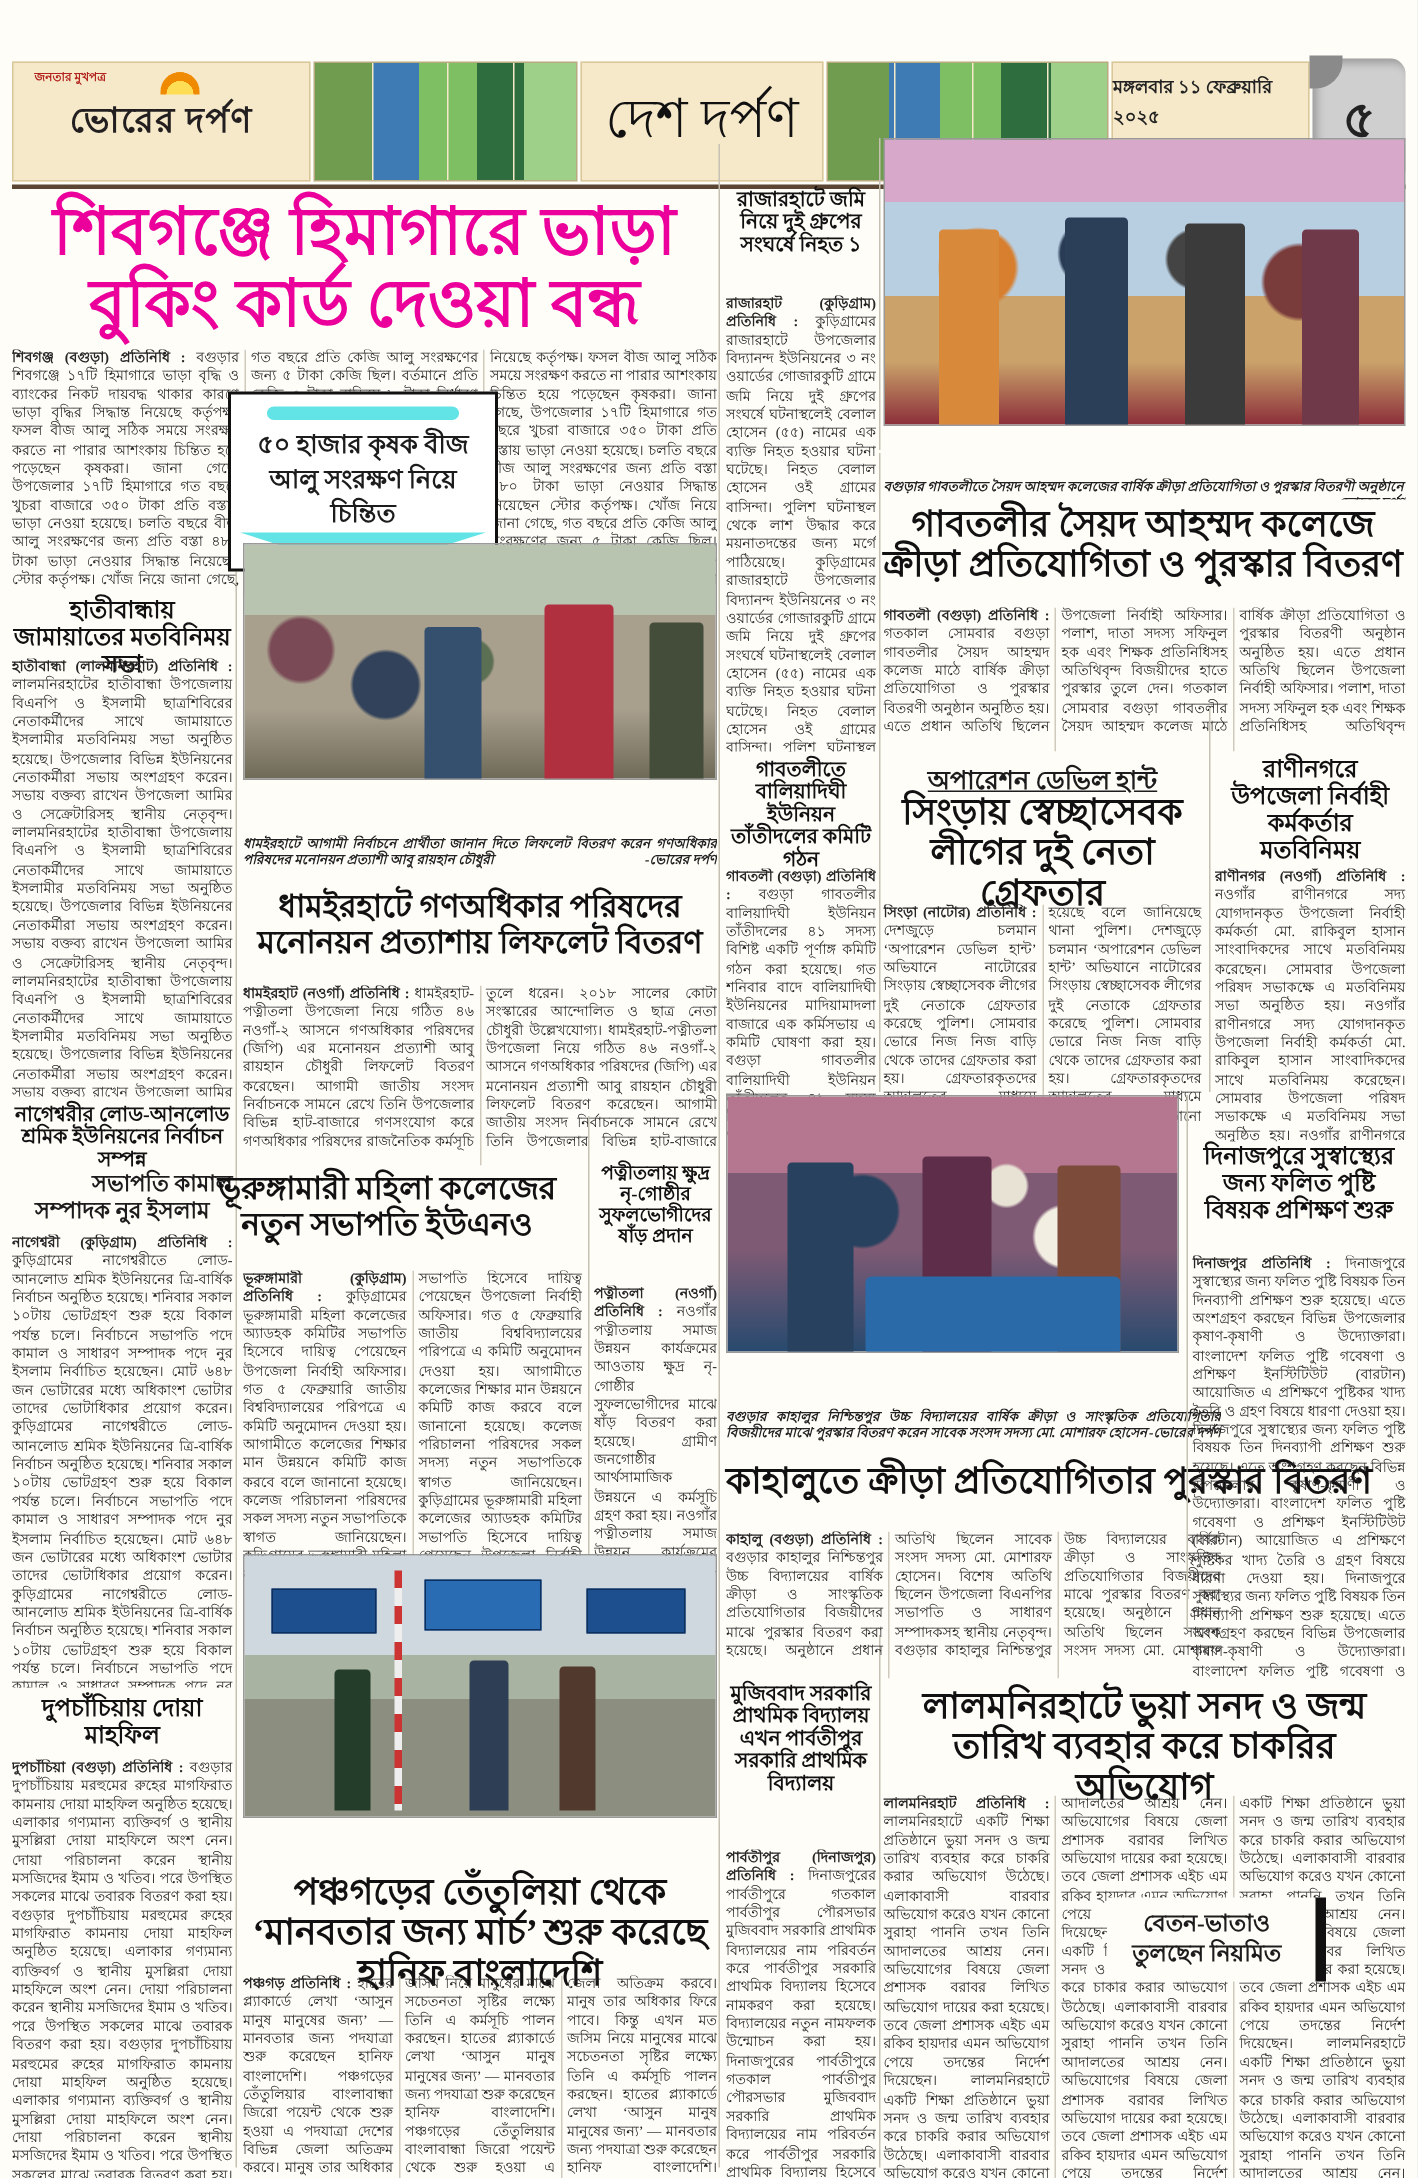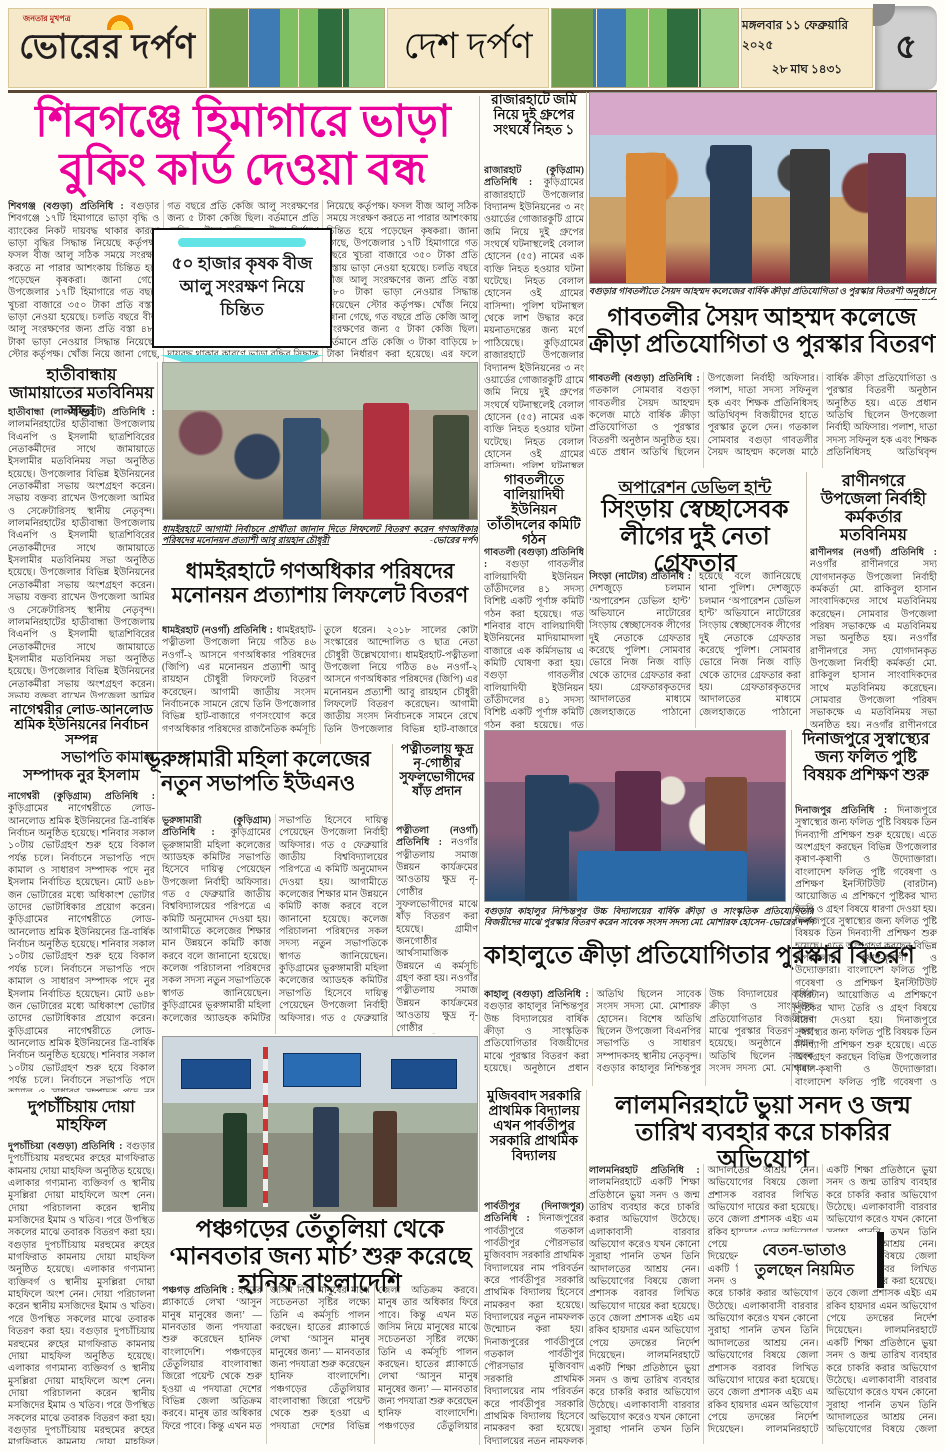--- a/index.html
+++ b/index.html
@@ -3,25 +3,25 @@
 <meta charset="utf-8">
 <style>
   * { margin:0; padding:0; box-sizing:border-box; }
   html,body { background:#e8e8e8; }
   #page {
     position:relative; width:945px; height:1452px; margin:0 auto;
     background:#fffdf8; overflow:hidden;
     font-family:"Liberation Serif","DejaVu Serif",serif;
     color:#1c1c1c;
   }
-  .abs { position:absolute; }
+  .abs { position:absolute;margin-top:33px; }
   
   .mast-box { background:#f6e9c9; border:1px solid #d9c79a; display:flex; align-items:center; justify-content:center; }
   .logo-tag { position:absolute; top:3px; left:14px; font-size:8px; color:#b3231d; font-weight:bold; }
-  .logo-main { font-size:34px; font-weight:bold; color:#231f20; letter-spacing:1px; position:relative; z-index:2; }
+  .logo-main { font-size:23px; font-weight:bold; color:#231f20; letter-spacing:1px; position:relative; z-index:2; }
   .logo-sun { position:absolute; top:6px; left:98px; width:26px; height:15px; border-radius:13px 13px 0 0;
     background:radial-gradient(circle at 50% 100%, #ffdd55 0 45%, #f08a00 46% 75%, transparent 76%); z-index:1; }
   .section-title { font-size:36px; font-weight:normal; color:#111; }
   .photo-strip { background:
       linear-gradient(90deg,#6f9c4e 0 22%,#3e7bb5 22% 40%,#7fbf64 40% 62%,#2e6e3e 62% 80%,#9fd08a 80% 100%); 
       border:1px solid #b9a97e; }
   .strip-seg { position:absolute; top:0; bottom:0; width:1px; background:#f6e9c9; }
   .date-box { background:#f6e9c9; border:1px solid #d9c79a; display:flex; flex-direction:column; align-items:center; justify-content:center; gap:4px; }
   .date-line { font-size:12px; font-weight:bold; color:#222; }
   .page-tab { background:#cfcfcf; border-radius:0 10px 10px 0; display:flex; align-items:center; justify-content:center; box-shadow:inset 3px 3px 6px rgba(0,0,0,.25); }
@@ -152,21 +152,21 @@
   <div class="abs bodytxt" style="left:8px; top:1140px; width:147px; height:304px;">
     <b class="dateline">দুপচাঁচিয়া (বগুড়া) প্রতিনিধি :</b>
     <span> বগুড়ার দুপচাঁচিয়ায় মরহুমের রুহের মাগফিরাত কামনায় দোয়া মাহফিল অনুষ্ঠিত হয়েছে। এলাকার গণ্যমান্য ব্যক্তিবর্গ ও স্থানীয় মুসল্লিরা দোয়া মাহফিলে অংশ নেন। দোয়া পরিচালনা করেন স্থানীয় মসজিদের ইমাম ও খতিব। পরে উপস্থিত সকলের মাঝে তবারক বিতরণ করা হয়। বগুড়ার দুপচাঁচিয়ায় মরহুমের রুহের মাগফিরাত কামনায় দোয়া মাহফিল অনুষ্ঠিত হয়েছে। এলাকার গণ্যমান্য ব্যক্তিবর্গ ও স্থানীয় মুসল্লিরা দোয়া মাহফিলে অংশ নেন। দোয়া পরিচালনা করেন স্থানীয় মসজিদের ইমাম ও খতিব। পরে উপস্থিত সকলের মাঝে তবারক বিতরণ করা হয়। বগুড়ার দুপচাঁচিয়ায় মরহুমের রুহের মাগফিরাত কামনায় দোয়া মাহফিল অনুষ্ঠিত হয়েছে। এলাকার গণ্যমান্য ব্যক্তিবর্গ ও স্থানীয় মুসল্লিরা দোয়া মাহফিলে অংশ নেন। দোয়া পরিচালনা করেন স্থানীয় মসজিদের ইমাম ও খতিব। পরে উপস্থিত সকলের মাঝে তবারক বিতরণ করা হয়। বগুড়ার দুপচাঁচিয়ায় মরহুমের রুহের মাগফিরাত কামনায় দোয়া মাহফিল অনুষ্ঠিত হয়েছে। এলাকার গণ্যমান্য ব্যক্তিবর্গ ও স্থানীয় মুসল্লিরা দোয়া মাহফিলে অংশ নেন। দোয়া পরিচালনা করেন স্থানীয় মসজিদের ইমাম ও খতিব। পরে উপস্থিত সকলের মাঝে তবারক বিতরণ করা হয়। বগুড়ার দুপচাঁচিয়ায় মরহুমের রুহের মাগফিরাত কামনায় দোয়া মাহফিল অনুষ্ঠিত হয়েছে। এলাকার গণ্যমান্য ব্যক্তিবর্গ ও স্থানীয় মুসল্লিরা দোয়া মাহফিলে অংশ নেন। দোয়া পরিচালনা করেন স্থানীয় মসজিদের ইমাম ও খতিব। পরে উপস্থিত সকলের মাঝে তবারক বিতরণ করা হয়। বগুড়ার দুপচাঁচিয়ায় মরহুমের রুহের মাগফিরাত কামনায় দোয়া মাহফিল অনুষ্ঠিত হয়েছে। এলাকার গণ্যমান্য ব্যক্তিবর্গ ও স্থানীয় মুসল্লিরা দোয়া মাহফিলে অংশ নেন। দোয়া পরিচালনা করেন স্থানীয় মসজিদের ইমাম ও খতিব। পরে উপস্থিত সকলের মাঝে তবারক বিতরণ করা হয়। বগুড়ার দুপচাঁচিয়ায় মরহুমের রুহের মাগফিরাত কামনায় দোয়া মাহফিল অনুষ্ঠিত হয়েছে। এলাকার গণ্যমান্য ব্যক্তিবর্গ ও স্থানীয় মুসল্লিরা দোয়া মাহফিলে অংশ নেন। দোয়া পরিচালনা করেন স্থানীয় মসজিদের ইমাম ও খতিব। পরে উপস্থিত সকলের মাঝে তবারক বিতরণ করা হয়।</span>
   </div>
 
   <div class="photo ph-crowd" style="left:162px; top:362px; width:316px; height:158px;">
     <span class="figure" style="left:200px; top:40px; width:46px; height:118px; background:#b03040;"></span>
     <span class="figure" style="left:120px; top:55px; width:38px; height:103px; background:#35506e;"></span>
     <span class="figure" style="left:270px; top:52px; width:36px; height:106px; background:#444d3a;"></span>
   </div>
-  <div class="abs caption" style="left:162px; top:524px; width:316px; height:32px;text-decoration:underline;">
+  <div class="abs caption" style="left:162px; top:524px; width:316px; height:32px;">
     <span>ধামইরহাটে আগামী নির্বাচনে প্রার্থীতা জানান দিতে লিফলেট বিতরণ করেন গণঅধিকার পরিষদের মনোনয়ন প্রত্যাশী আবু রায়হান চৌধুরী</span>
     <span class="credit">-ভোরের দর্পণ</span>
   </div>
   <div class="abs hl hl-lg" style="left:162px; top:560px; width:316px;">ধামইরহাটে গণঅধিকার পরিষদের মনোনয়ন প্রত্যাশায় লিফলেট বিতরণ</div>
   <div class="abs bodytxt cols2" style="left:162px; top:624px; width:316px; height:120px;">
     <b class="dateline">ধামইরহাট (নওগাঁ) প্রতিনিধি :</b>
     <span> ধামইরহাট-পত্নীতলা উপজেলা নিয়ে গঠিত ৪৬ নওগাঁ-২ আসনে গণঅধিকার পরিষদের (জিপি) এর মনোনয়ন প্রত্যাশী আবু রায়হান চৌধুরী লিফলেট বিতরণ করেছেন। আগামী জাতীয় সংসদ নির্বাচনকে সামনে রেখে তিনি উপজেলার বিভিন্ন হাট-বাজারে গণসংযোগ করে গণঅধিকার পরিষদের রাজনৈতিক কর্মসূচি তুলে ধরেন। ২০১৮ সালের কোটা সংস্কারের আন্দোলিত ও ছাত্র নেতা চৌধুরী উল্লেখযোগ্য। ধামইরহাট-পত্নীতলা উপজেলা নিয়ে গঠিত ৪৬ নওগাঁ-২ আসনে গণঅধিকার পরিষদের (জিপি) এর মনোনয়ন প্রত্যাশী আবু রায়হান চৌধুরী লিফলেট বিতরণ করেছেন। আগামী জাতীয় সংসদ নির্বাচনকে সামনে রেখে তিনি উপজেলার বিভিন্ন হাট-বাজারে গণসংযোগ করে গণঅধিকার পরিষদের রাজনৈতিক কর্মসূচি তুলে ধরেন। ২০১৮ সালের কোটা সংস্কারের আন্দোলিত ও ছাত্র নেতা চৌধুরী উল্লেখযোগ্য।</span>
   </div>
 
   <div class="abs hl hl-lg" style="left:145px; top:748px; width:226px;">ভূরুঙ্গামারী মহিলা কলেজের নতুন সভাপতি ইউএনও</div>

